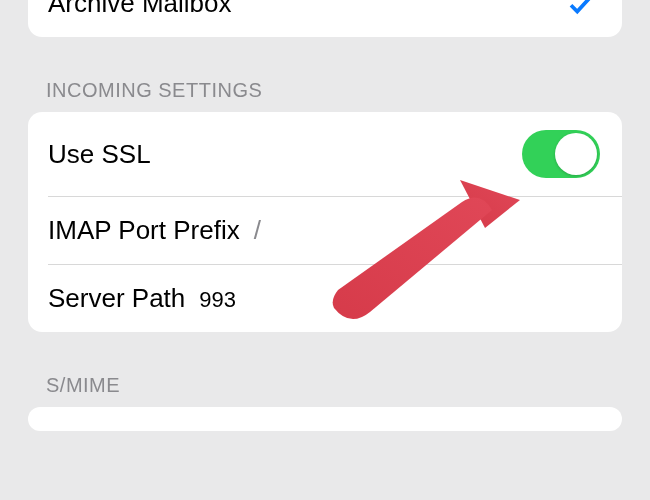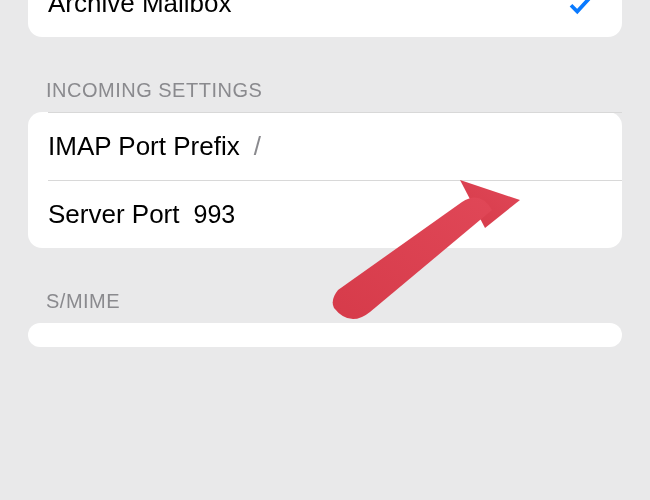--- a/index.html
+++ b/index.html
@@ -43,21 +43,21 @@
       font-size: 26px;
       color: #000000;
       font-weight: 400;
     }
     .row-value {
       font-size: 26px;
       color: #8a8a8e;
       margin-left: 14px;
     }
     .row-value-dark {
-      font-size: 25px;
+      font-size: 22px;
       color: #000000;
       margin-left: 14px;
       text-align: right;
     }
     .row-left {
       display: flex;
       align-items: baseline;
     }
     .checkmark {
       width: 30px;
@@ -107,31 +107,37 @@
     <span class="row-label">Archive Mailbox</span>
     <svg class="checkmark" viewBox="0 0 24 24" fill="none" stroke="currentColor">
       <polyline points="4 13 9 18 20 6"></polyline>
     </svg>
   </div>
 </div>
 
 <div class="section-header">INCOMING SETTINGS</div>
 
 <div class="section-group">
+  <div class="row">
+    <span class="row-label">Use SSL</span>
+    <div class="toggle">
+      <div class="toggle-knob"></div>
+    </div>
+  </div>
   <div class="row-border"></div>
   <div class="row">
     <div class="row-left">
       <span class="row-label">IMAP Port Prefix</span>
       <span class="row-value">/</span>
     </div>
   </div>
   <div class="row-border"></div>
   <div class="row">
     <div class="row-left">
-      <span class="row-label">Server Port</span>
+      <span class="row-label">Server Path</span>
       <span class="row-value-dark">993</span>
     </div>
   </div>
 </div>
 
 <div class="section-header">S/MIME</div>
 
 <div class="section-group bottom-partial">
   <div class="row" style="min-height:24px; padding-top:14px; padding-bottom:0;">
   </div>

